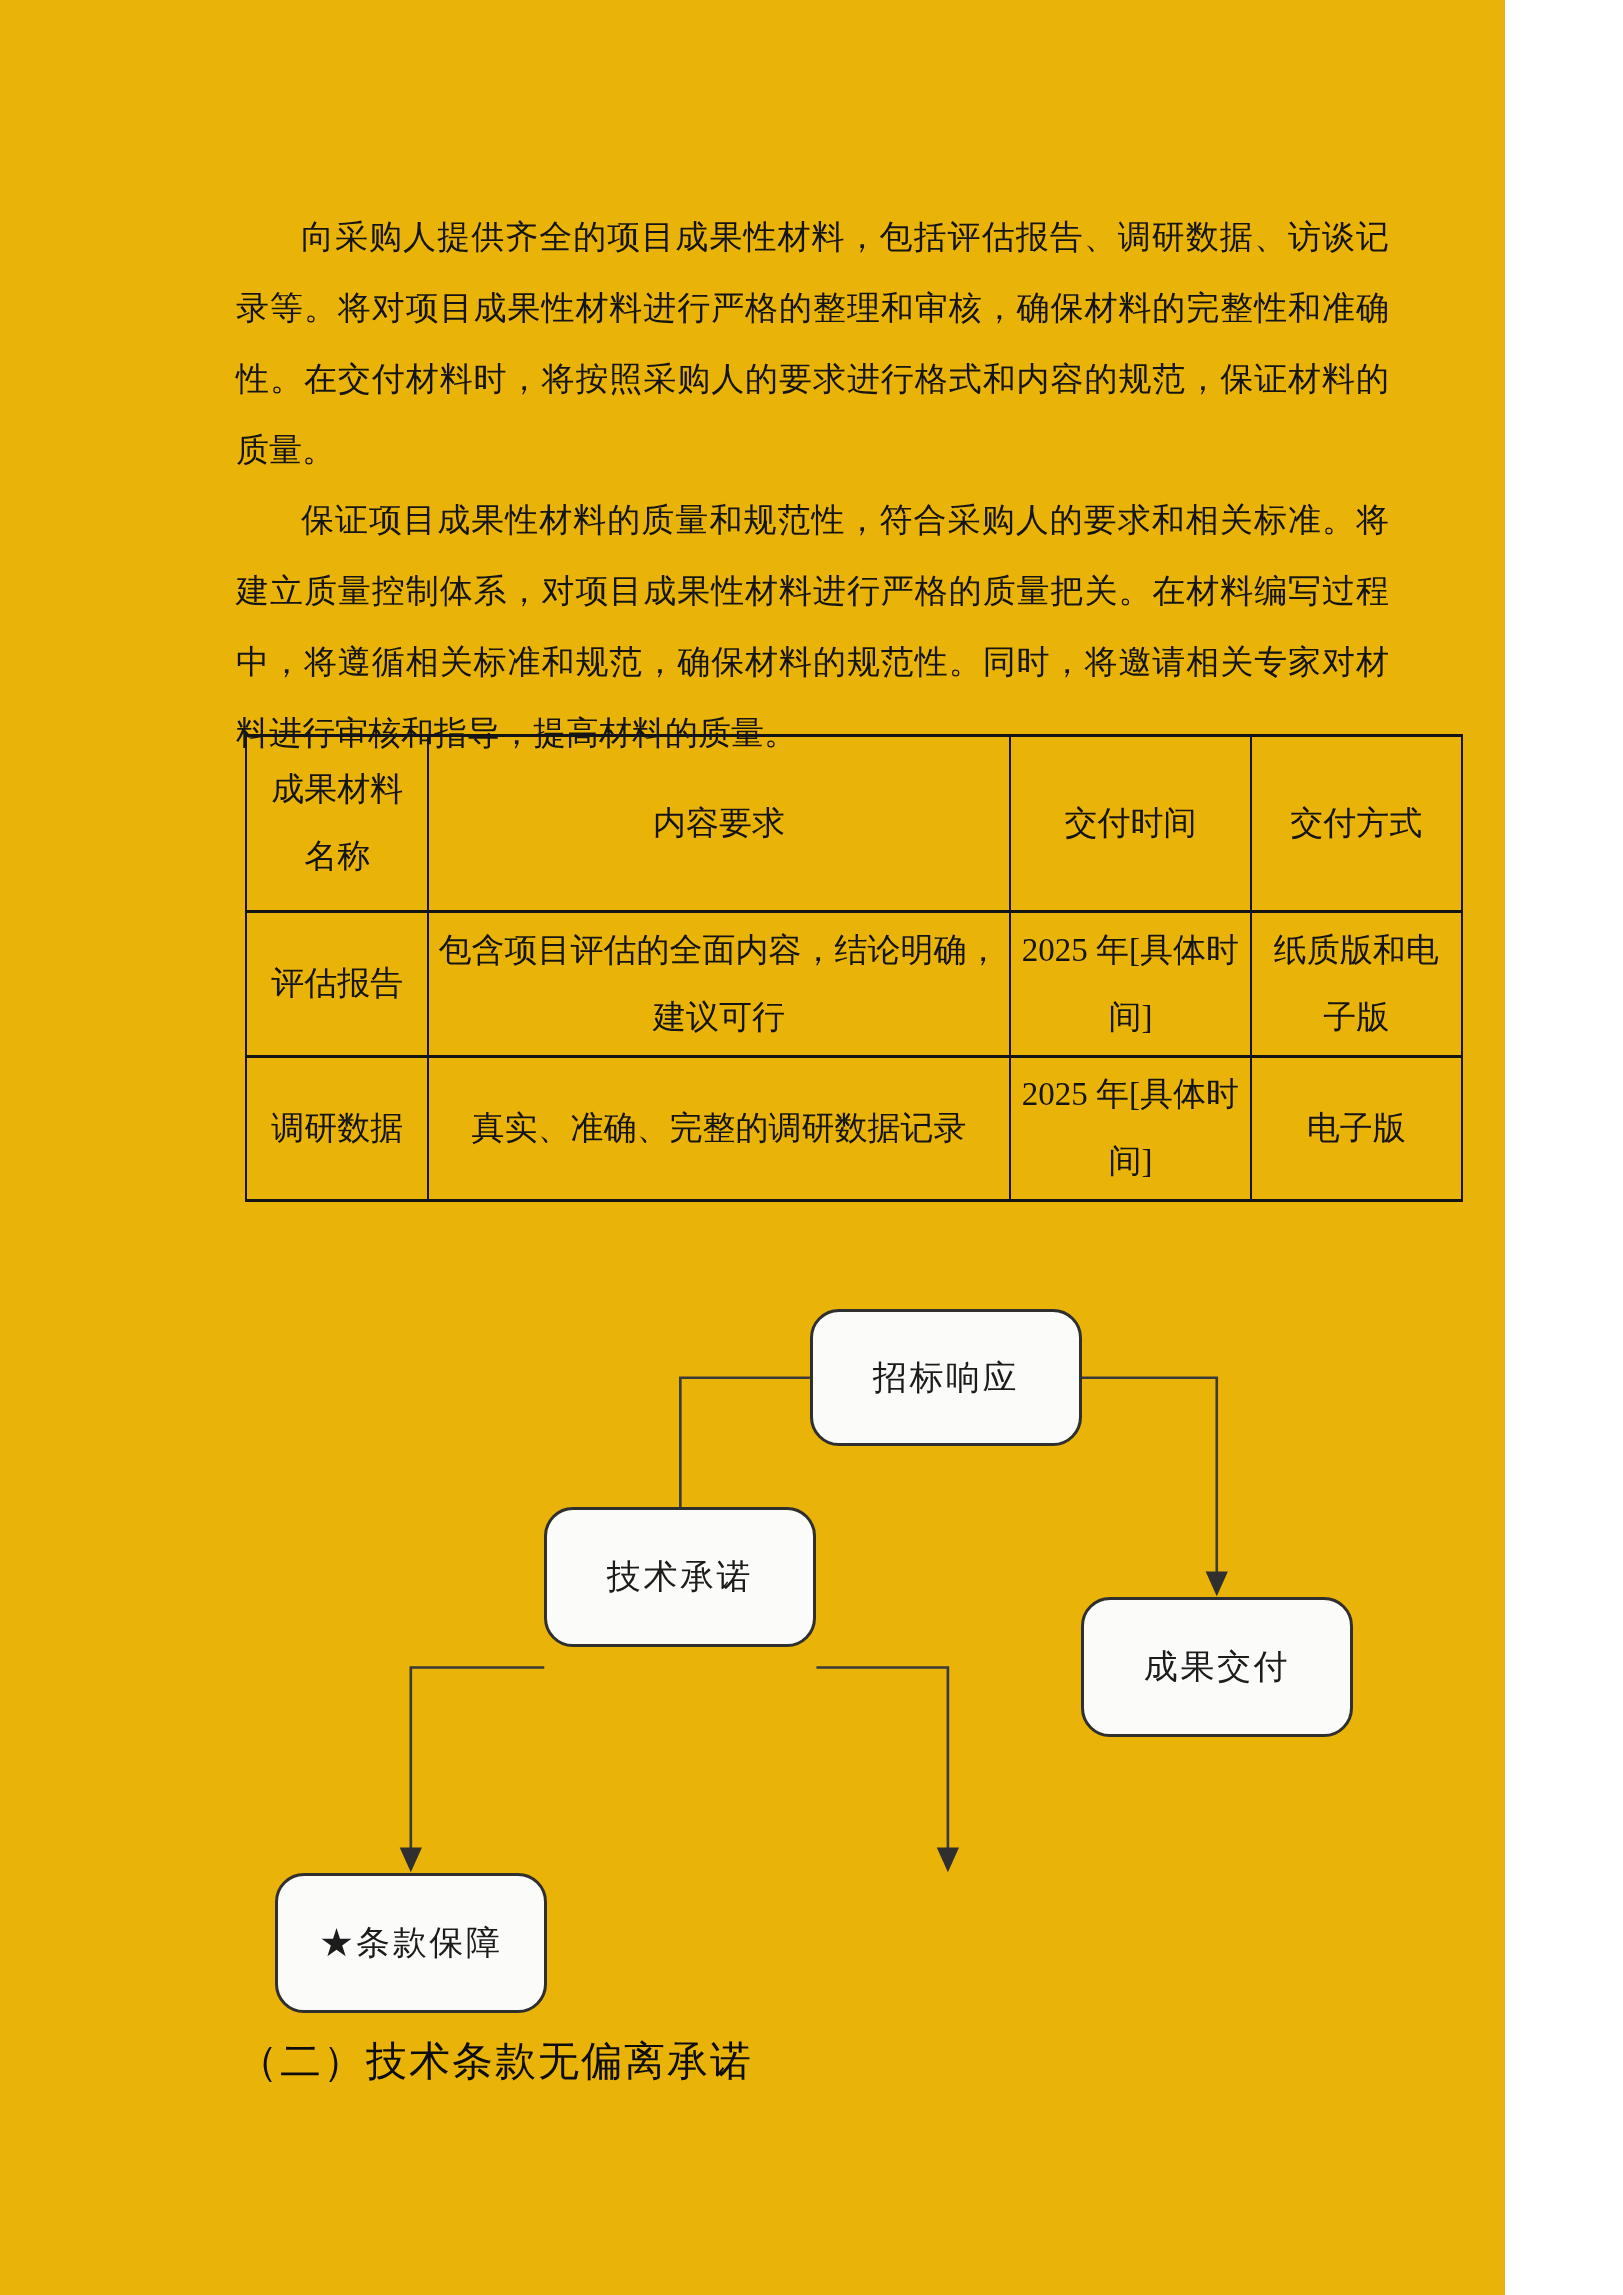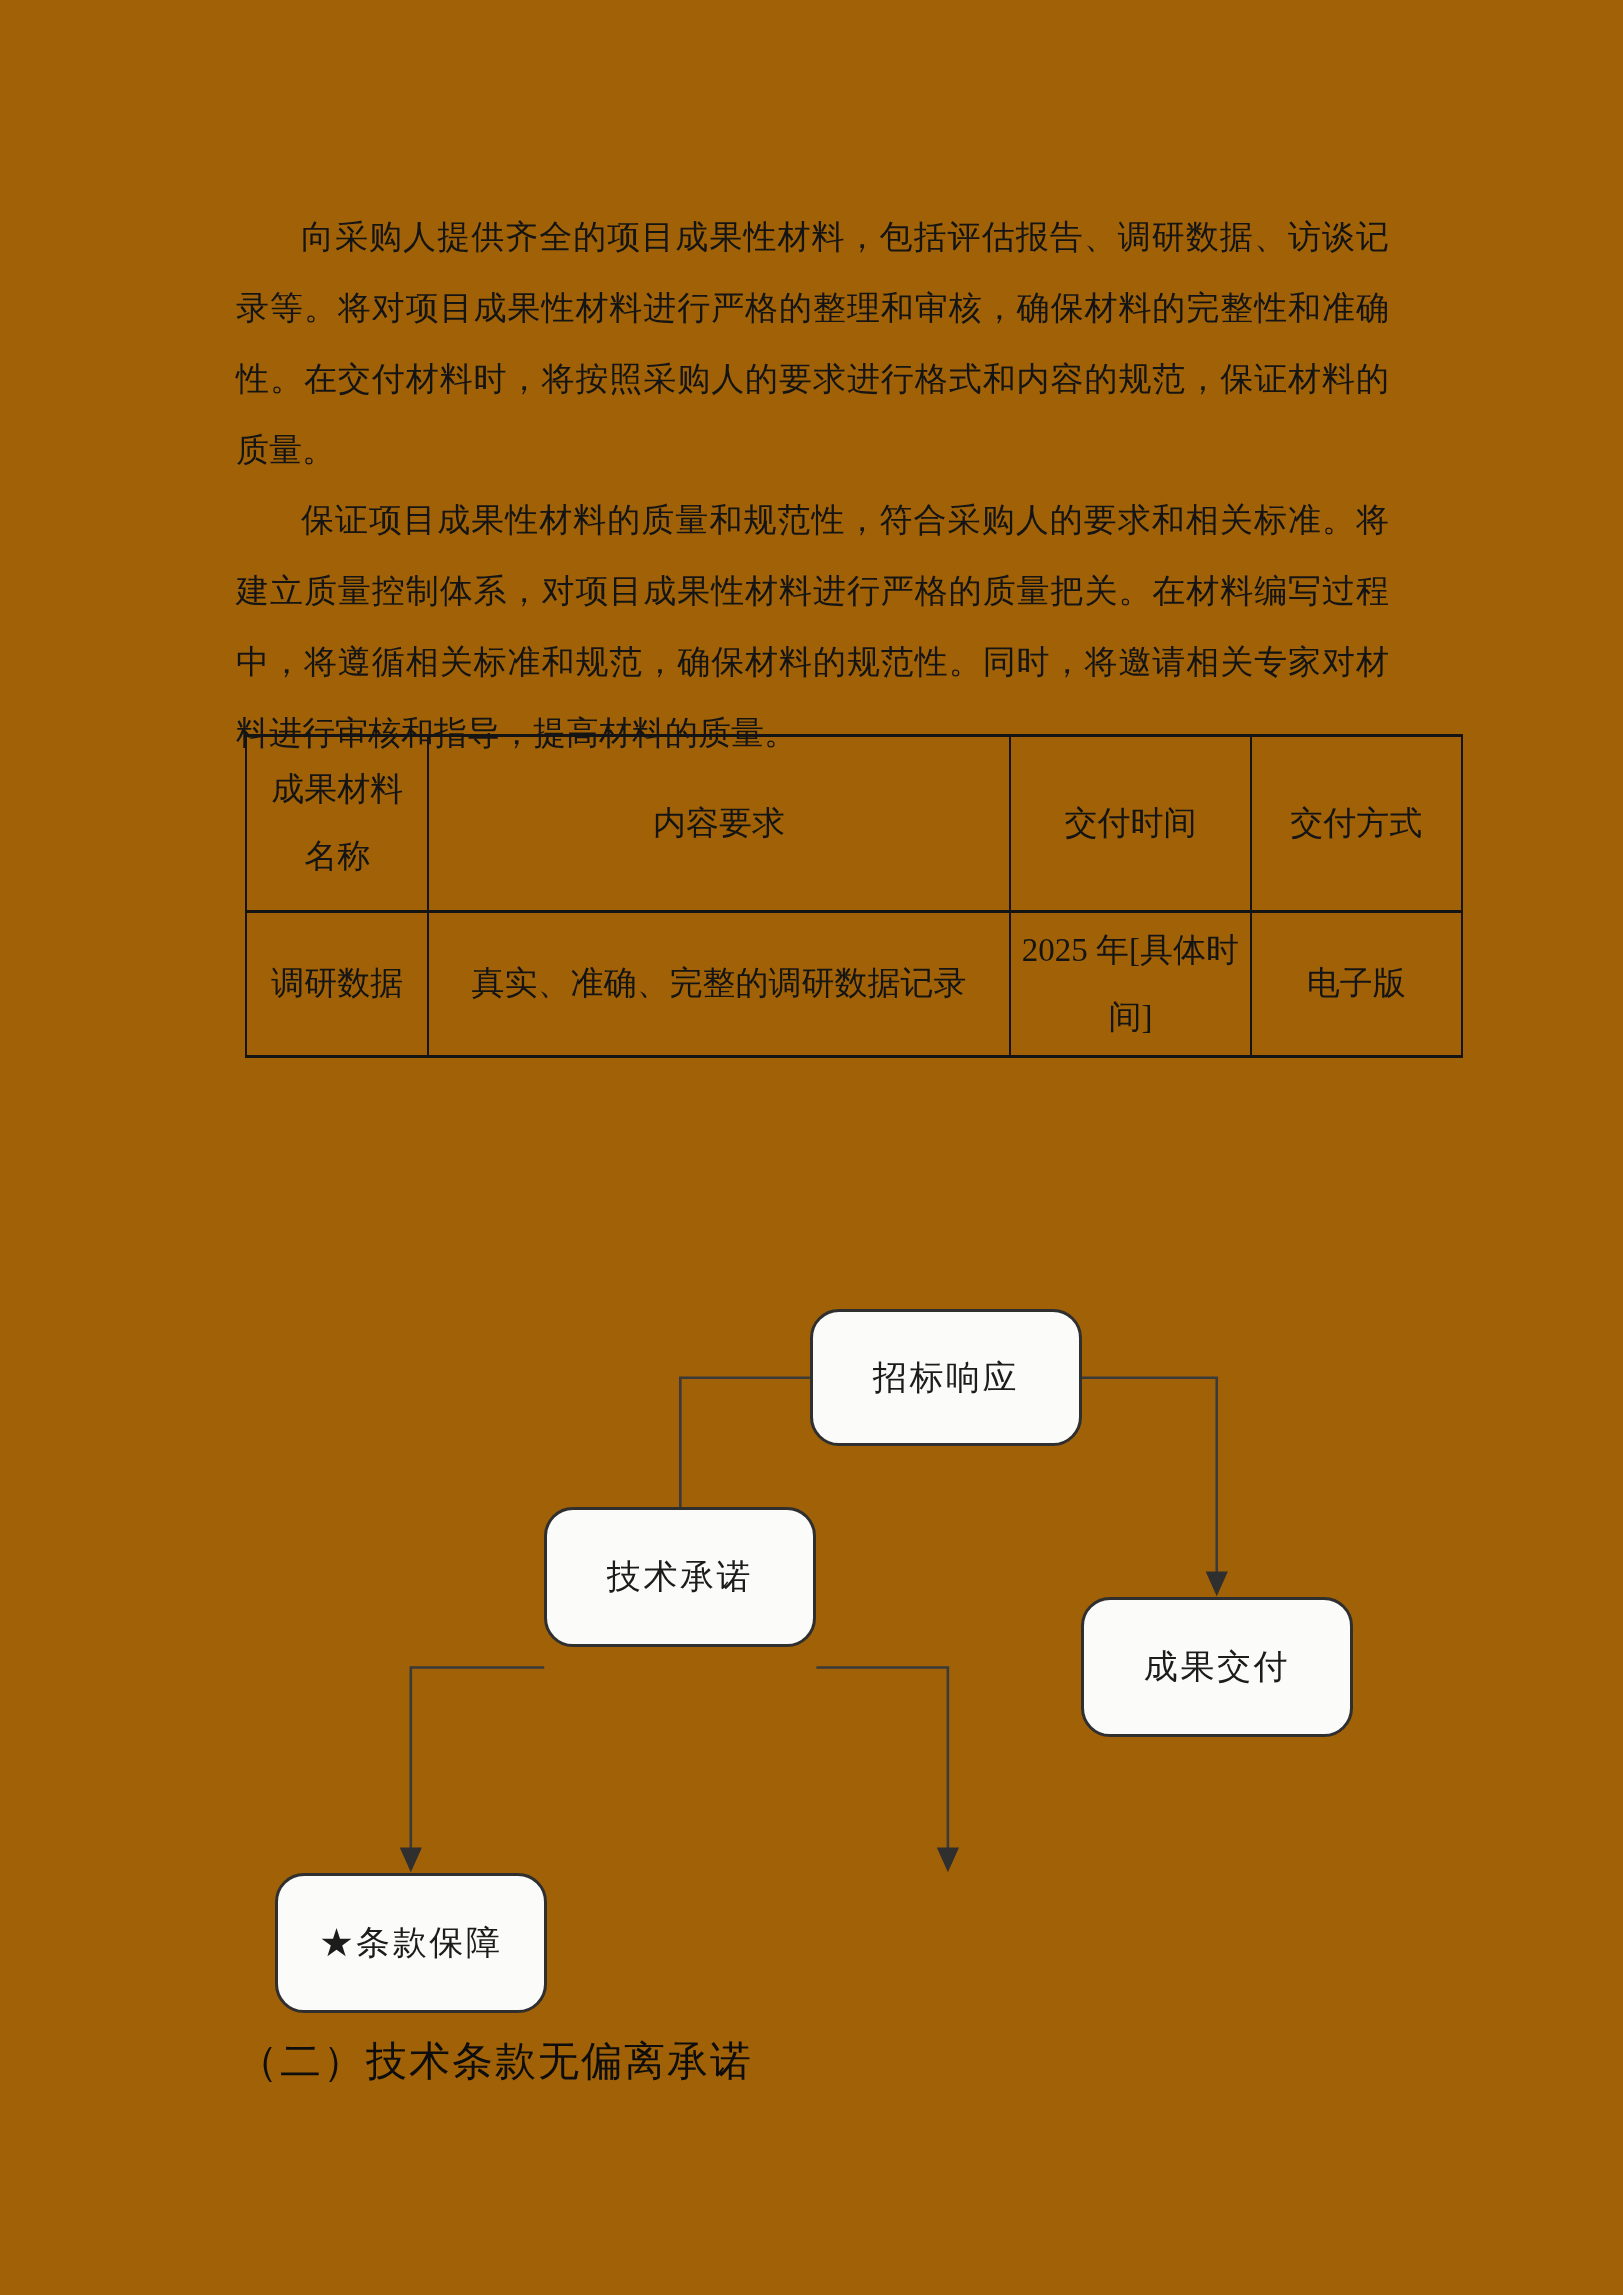--- a/index.html
+++ b/index.html
@@ -1,19 +1,19 @@
 <!DOCTYPE html>
 <html style="font-size:10.5px"><head>
 <meta charset="utf-8">
 <style>
   html,body { margin:0; padding:0; background:#ffffff; }
   .page {
     position:relative;
-    width:1623px; height:2295px;
-    background:#a16207;
+    width:1505px; height:2295px;
+    background:#eab308;
     font-family:"Liberation Serif","DejaVu Serif",serif;
     color:#111111;
     overflow:hidden;
   }
   .para {
     position:absolute;
     left:236px; width:1153px;
     font-size:33px;
     line-height:71px;
     text-align:justify;
@@ -101,20 +101,26 @@
 
   <table class="mat">
     <tbody>
       <tr class="hdr">
         <td class="col1">成果材料名称</td>
         <td class="col2">内容要求</td>
         <td class="col3">交付时间</td>
         <td class="col4">交付方式</td>
       </tr>
       <tr class="row">
+        <td>评估报告</td>
+        <td>包含项目评估的全面内容，结论明确，建议可行</td>
+        <td>2025 年[具体时间]</td>
+        <td>纸质版和电子版</td>
+      </tr>
+      <tr class="row">
         <td>调研数据</td>
         <td>真实、准确、完整的调研数据记录</td>
         <td>2025 年[具体时间]</td>
         <td>电子版</td>
       </tr>
     </tbody>
   </table>
 
   <svg class="connectors" viewBox="0 0 2481 3508" xmlns="http://www.w3.org/2000/svg">
 

